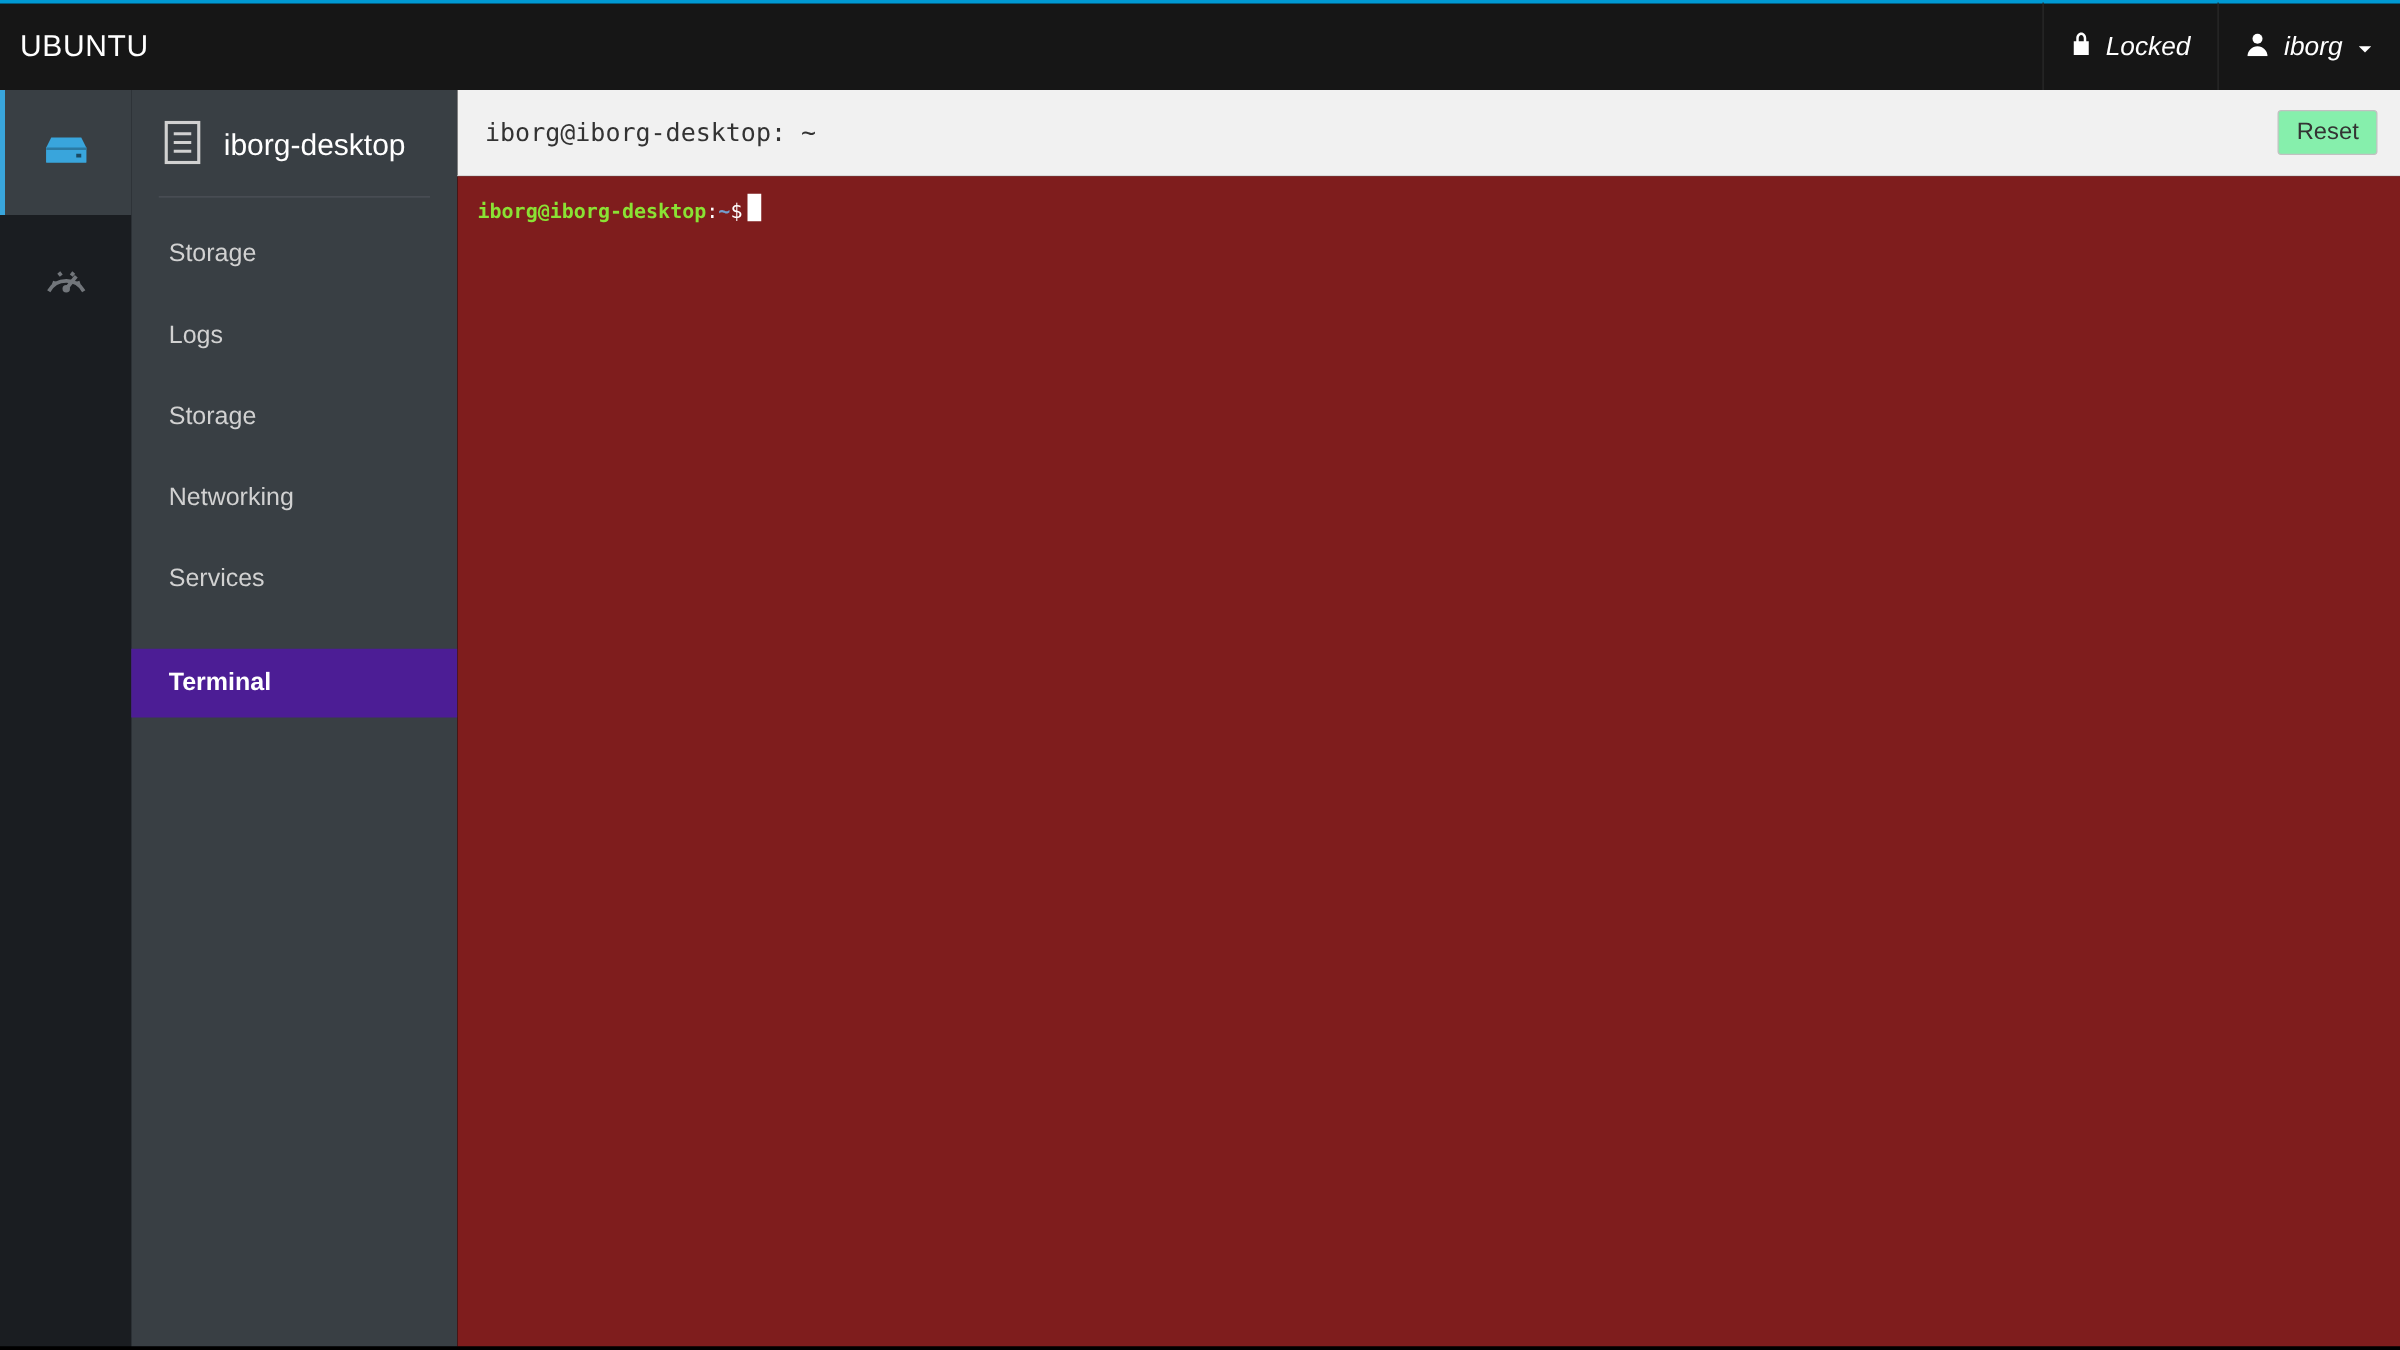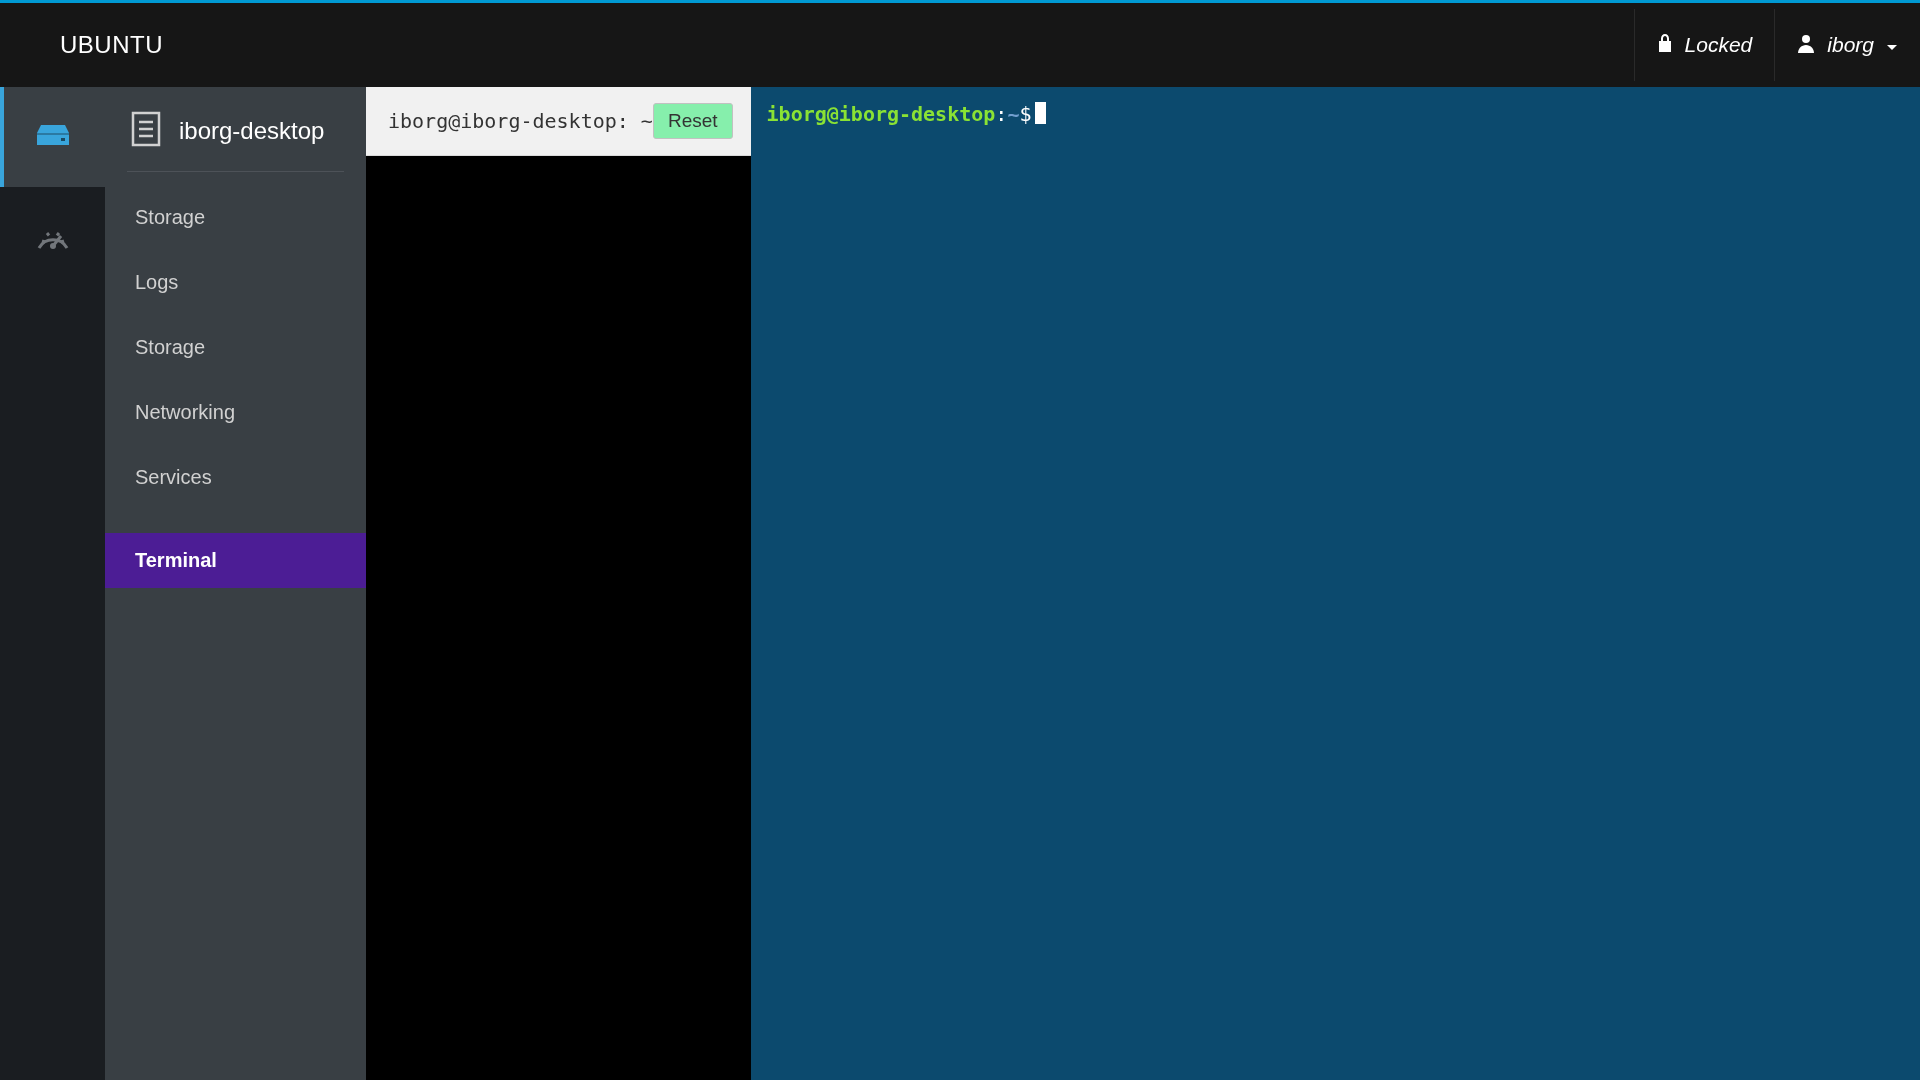--- a/index.html
+++ b/index.html
@@ -9,26 +9,25 @@
     font-family: "Helvetica Neue", Helvetica, Arial, sans-serif;
     overflow: hidden;
     background: #000;
   }
   .topbar-accent {
     height: 3px;
     background: #0099d3;
     width: 100%;
   }
   .topbar {
-    height: 84px;
+    height: 69px;
     background: #161616;
     display: flex;
     align-items: center;
     color: #fff;
-    padding-left: 44px;
   }
   .brand {
     font-size: 24px;
     letter-spacing: 0.5px;
     padding-left: 16px;
     font-weight: 400;
     color: #fff;
   }
   .topbar-spacer { flex: 1; }
   .topbar-sep {
@@ -113,21 +112,21 @@
   .nav-item.active {
     background: #4c1d95;
     color: #fff;
     font-weight: 600;
     margin-top: 18px;
   }
 
   .main {
     flex: 1;
     display: flex;
-    flex-direction: row;
+    flex-direction: column;
     background: #000;
   }
   .toolbar {
     height: 69px;
     background: #f1f1f1;
     border-bottom: 1px solid #d9d9d9;
     display: flex;
     align-items: center;
     padding: 0 18px 0 22px;
   }
@@ -142,24 +141,24 @@
     border: 1px solid #c1c1c1;
     border-radius: 3px;
     padding: 6px 14px;
     font-size: 19px;
     color: #333;
     cursor: pointer;
   }
 
   .terminal {
     flex: 1;
-    background: #0c4a6e;
+    background: #7f1d1d;
     padding: 14px 16px;
     font-family: Menlo, Consolas, "DejaVu Sans Mono", monospace;
-    font-size: 20px;
+    font-size: 16px;
     line-height: 1.35;
     color: #fff;
   }
   .term-userhost { color: #8ae234; font-weight: 600; }
   .term-colon { color: #fff; }
   .term-path { color: #729fcf; font-weight: 600; }
   .term-prompt { color: #fff; }
   .term-cursor {
     display: inline-block;
     width: 11px;

